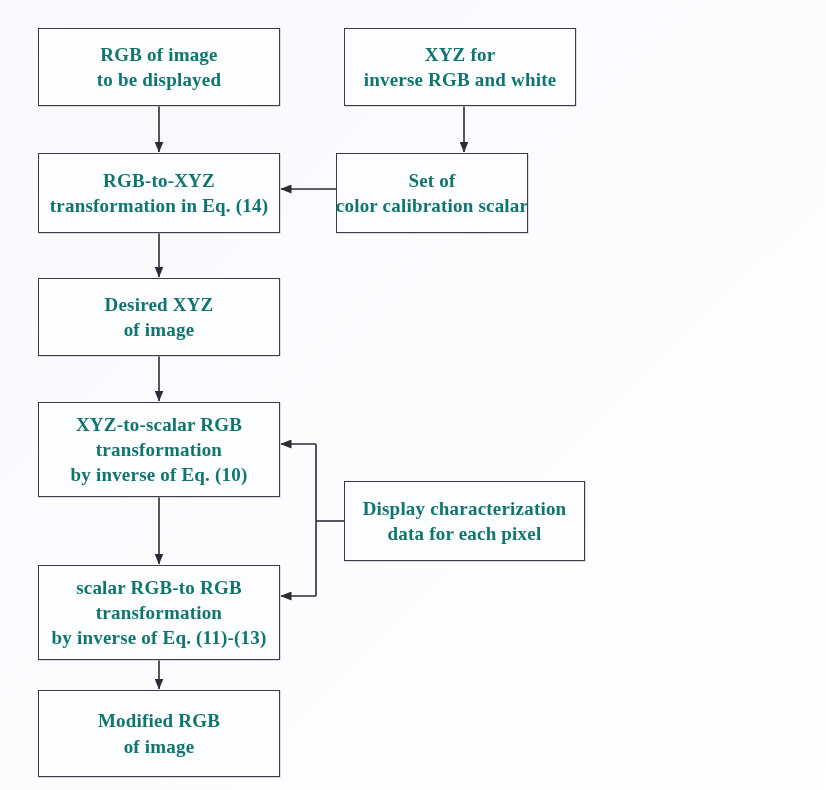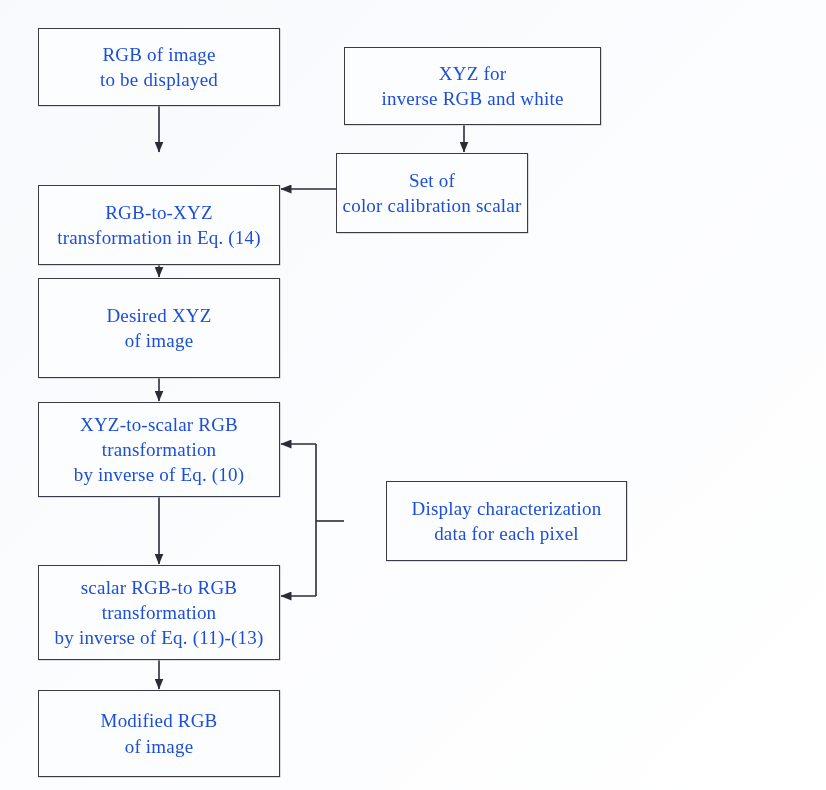--- a/index.html
+++ b/index.html
@@ -31,25 +31,26 @@
   .node {
     position: absolute;
     box-sizing: border-box;
     border: 1.5px solid #3a3a4a;
     background: #fcfdff;
     display: flex;
     flex-direction: column;
     align-items: center;
     justify-content: center;
     text-align: center;
-    color: #1d4ed8;
+    color: #0f766e;
     font-size: 19px;
     line-height: 1.33;
     letter-spacing: 0.2px;
     box-shadow: 0.5px 0.5px 0 #b9b9c6;
+    font-weight: bold;
   }
   .node .ln {
     display: block;
     white-space: nowrap;
   }
 </style>
 </head>
 <body>
 
 <div id="canvas">
@@ -82,47 +83,47 @@
     <line x1="316" y1="444" x2="281" y2="444" stroke="#2b2b38" stroke-width="1.6" marker-end="url(#arrowhead)"></line>
 
     <line x1="316" y1="596" x2="281" y2="596" stroke="#2b2b38" stroke-width="1.6" marker-end="url(#arrowhead)"></line>
   </svg>
 
   <div class="node" style="left:38px; top:28px; width:242px; height:78px;">
     <span class="ln">RGB of image</span>
     <span class="ln">to be displayed</span>
   </div>
 
-  <div class="node" style="left:344px; top:28px; width:257px; height:78px;margin-top:19px;">
+  <div class="node" style="left:344px; top:28px; width:232px; height:78px;">
     <span class="ln">XYZ for</span>
     <span class="ln">inverse RGB and white</span>
   </div>
 
-  <div class="node" style="left:38px; top:153px; width:242px; height:80px;margin-top:32px;">
+  <div class="node" style="left:38px; top:153px; width:242px; height:80px;">
     <span class="ln">RGB-to-XYZ</span>
     <span class="ln">transformation in Eq. (14)</span>
   </div>
 
   <div class="node" style="left:336px; top:153px; width:192px; height:80px;">
     <span class="ln">Set of</span>
     <span class="ln">color calibration scalar</span>
   </div>
 
-  <div class="node" style="left:38px; top:278px; width:242px; height:100px;">
+  <div class="node" style="left:38px; top:278px; width:242px; height:78px;">
     <span class="ln">Desired XYZ</span>
     <span class="ln">of image</span>
   </div>
 
   <div class="node" style="left:38px; top:402px; width:242px; height:95px;align-items:center;">
     <span class="ln">XYZ-to-scalar RGB</span>
     <span class="ln">transformation</span>
     <span class="ln">by inverse of Eq. (10)</span>
   </div>
 
-  <div class="node" style="left:344px; top:481px; width:241px; height:80px;margin-left:42px;">
+  <div class="node" style="left:344px; top:481px; width:241px; height:80px;">
     <span class="ln">Display characterization</span>
     <span class="ln">data for each pixel</span>
   </div>
 
   <div class="node" style="left:38px; top:565px; width:242px; height:95px;">
     <span class="ln">scalar RGB-to RGB</span>
     <span class="ln">transformation</span>
     <span class="ln">by inverse of Eq. (11)-(13)</span>
   </div>
 

